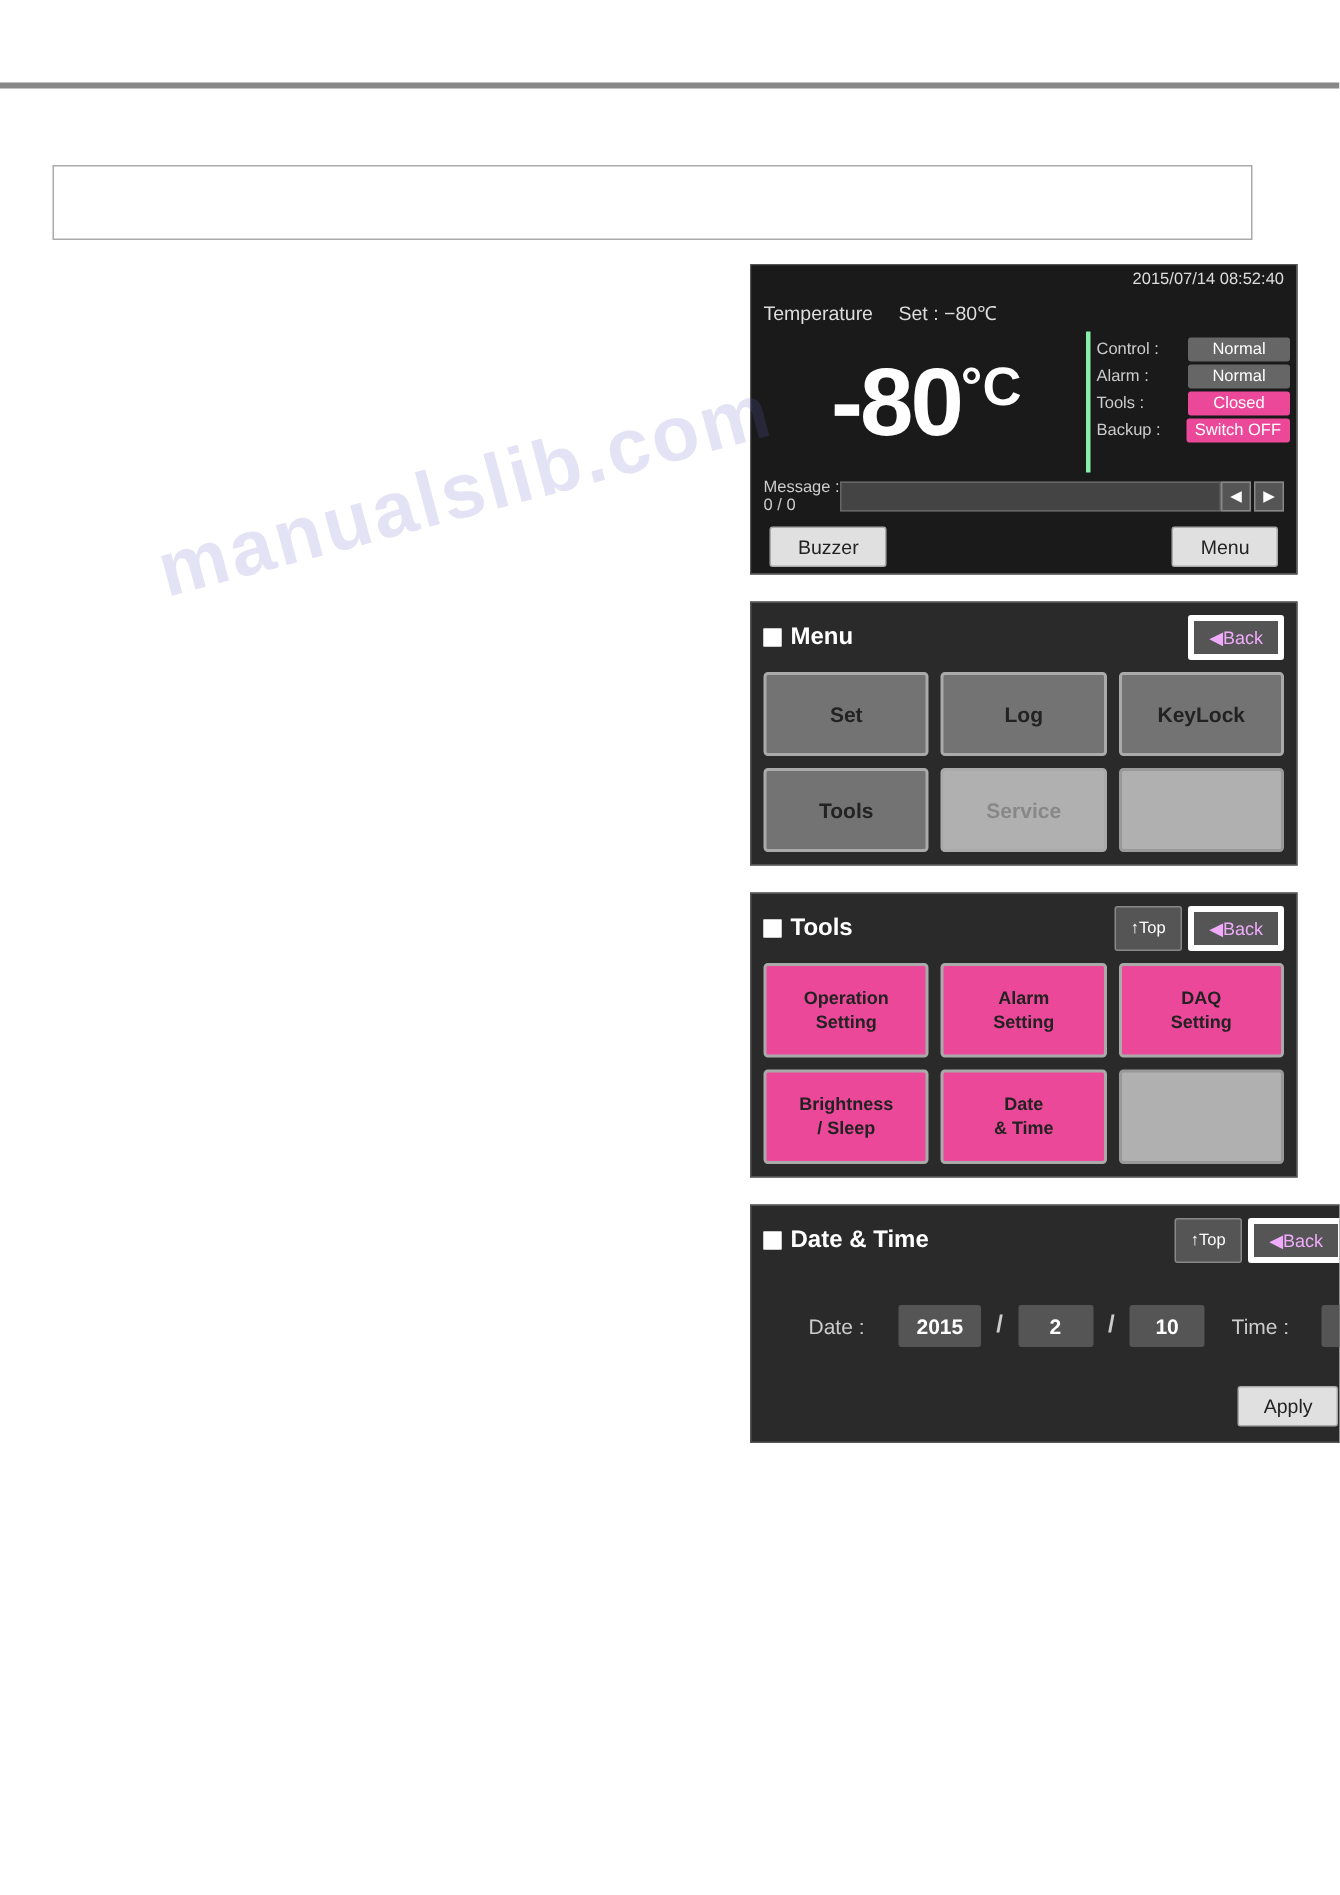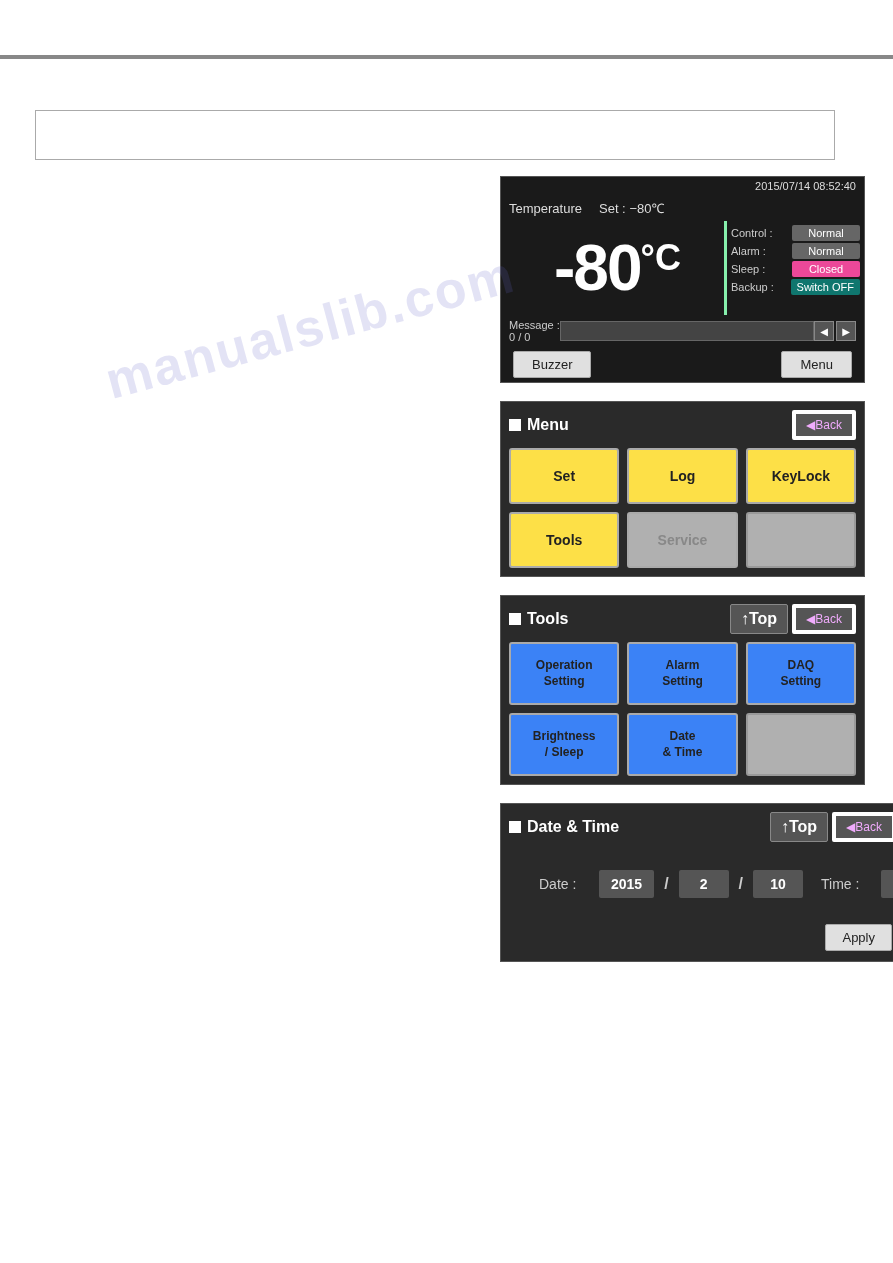--- a/index.html
+++ b/index.html
@@ -146,21 +146,21 @@
       color: #fff;
       font-size: 11px;
       padding: 2px 6px;
       min-width: 68px;
       text-align: center;
       border-radius: 2px;
     }
 
     .status-value.normal { background: #666; }
     .status-value.closed { background: #ec4899; }
-    .status-value.switchoff { background: #0f766e; }
+    .status-value.switchoff { background: #ec4899; }
 
     .message-row {
       display: flex;
       align-items: center;
       padding: 4px 8px;
       background: #1a1a1a;
       gap: 0;
     }
 
     .message-label {
@@ -265,42 +265,41 @@
       display: flex;
       align-items: center;
       gap: 2px;
     }
 
     .top-btn {
       background: #555;
       color: #fff;
       border: 1px solid #888;
       padding: 4px 10px;
-      font-size: 16px;
+      font-size: 11px;
       cursor: pointer;
       border-radius: 2px;
       display: flex;
       align-items: center;
       gap: 2px;
-      font-weight: bold;
     }
 
     .btn-group {
       display: flex;
       gap: 4px;
     }
 
     .menu-grid {
       display: grid;
       grid-template-columns: repeat(3, 1fr);
       gap: 8px;
     }
 
     .menu-item-btn {
-      background: #fde047;
+      background: #737373;
       border: 2px solid #aaa;
       color: #222;
       font-size: 14px;
       font-weight: bold;
       padding: 18px 8px;
       cursor: pointer;
       border-radius: 3px;
       text-align: center;
     }
 
@@ -385,21 +384,21 @@
       border-radius: 2px;
     }
 
     .tools-grid {
       display: grid;
       grid-template-columns: repeat(3, 1fr);
       gap: 8px;
     }
 
     .tools-item-btn {
-      background: #3b82f6;
+      background: #ec4899;
       border: 2px solid #aaa;
       color: #222;
       font-size: 12px;
       font-weight: bold;
       padding: 14px 6px;
       cursor: pointer;
       border-radius: 3px;
       text-align: center;
       line-height: 1.3;
     }
@@ -438,21 +437,21 @@
         <div class="status-grid">
           <div class="status-row">
             <span class="status-label">Control :</span>
             <span class="status-value normal">Normal</span>
           </div>
           <div class="status-row">
             <span class="status-label">Alarm :</span>
             <span class="status-value normal">Normal</span>
           </div>
           <div class="status-row">
-            <span class="status-label">Sleep :</span>
+            <span class="status-label">Tools :</span>
             <span class="status-value closed">Closed</span>
           </div>
           <div class="status-row">
             <span class="status-label">Backup :</span>
             <span class="status-value switchoff">Switch OFF</span>
           </div>
         </div>
       </div>
       <div class="message-row">
         <div style="display:flex;flex-direction:column;align-items:flex-start;">

